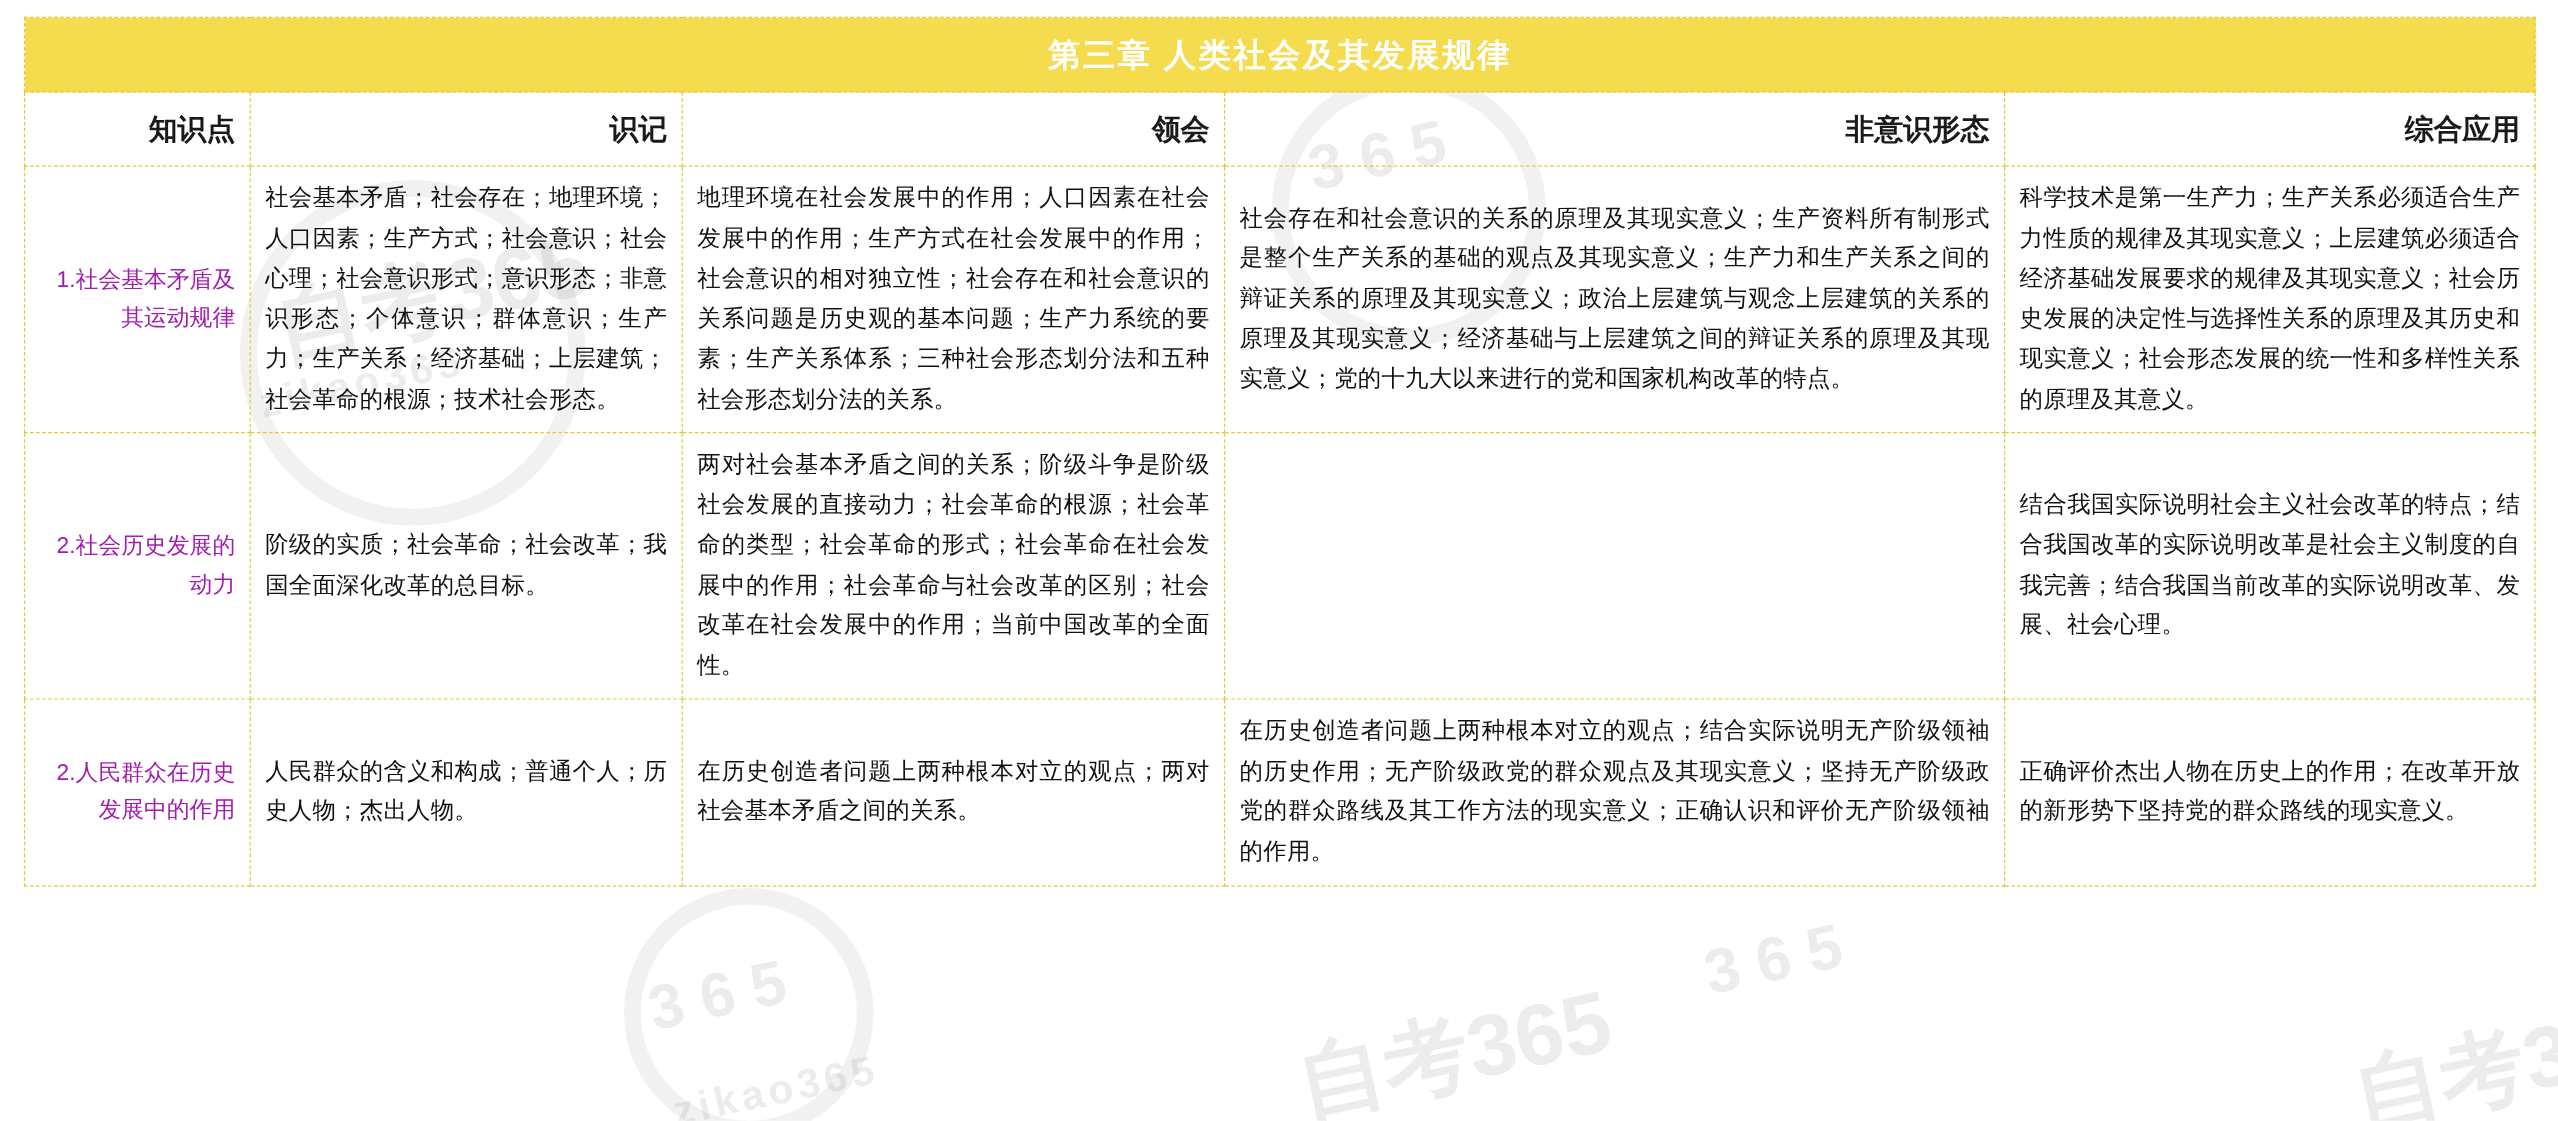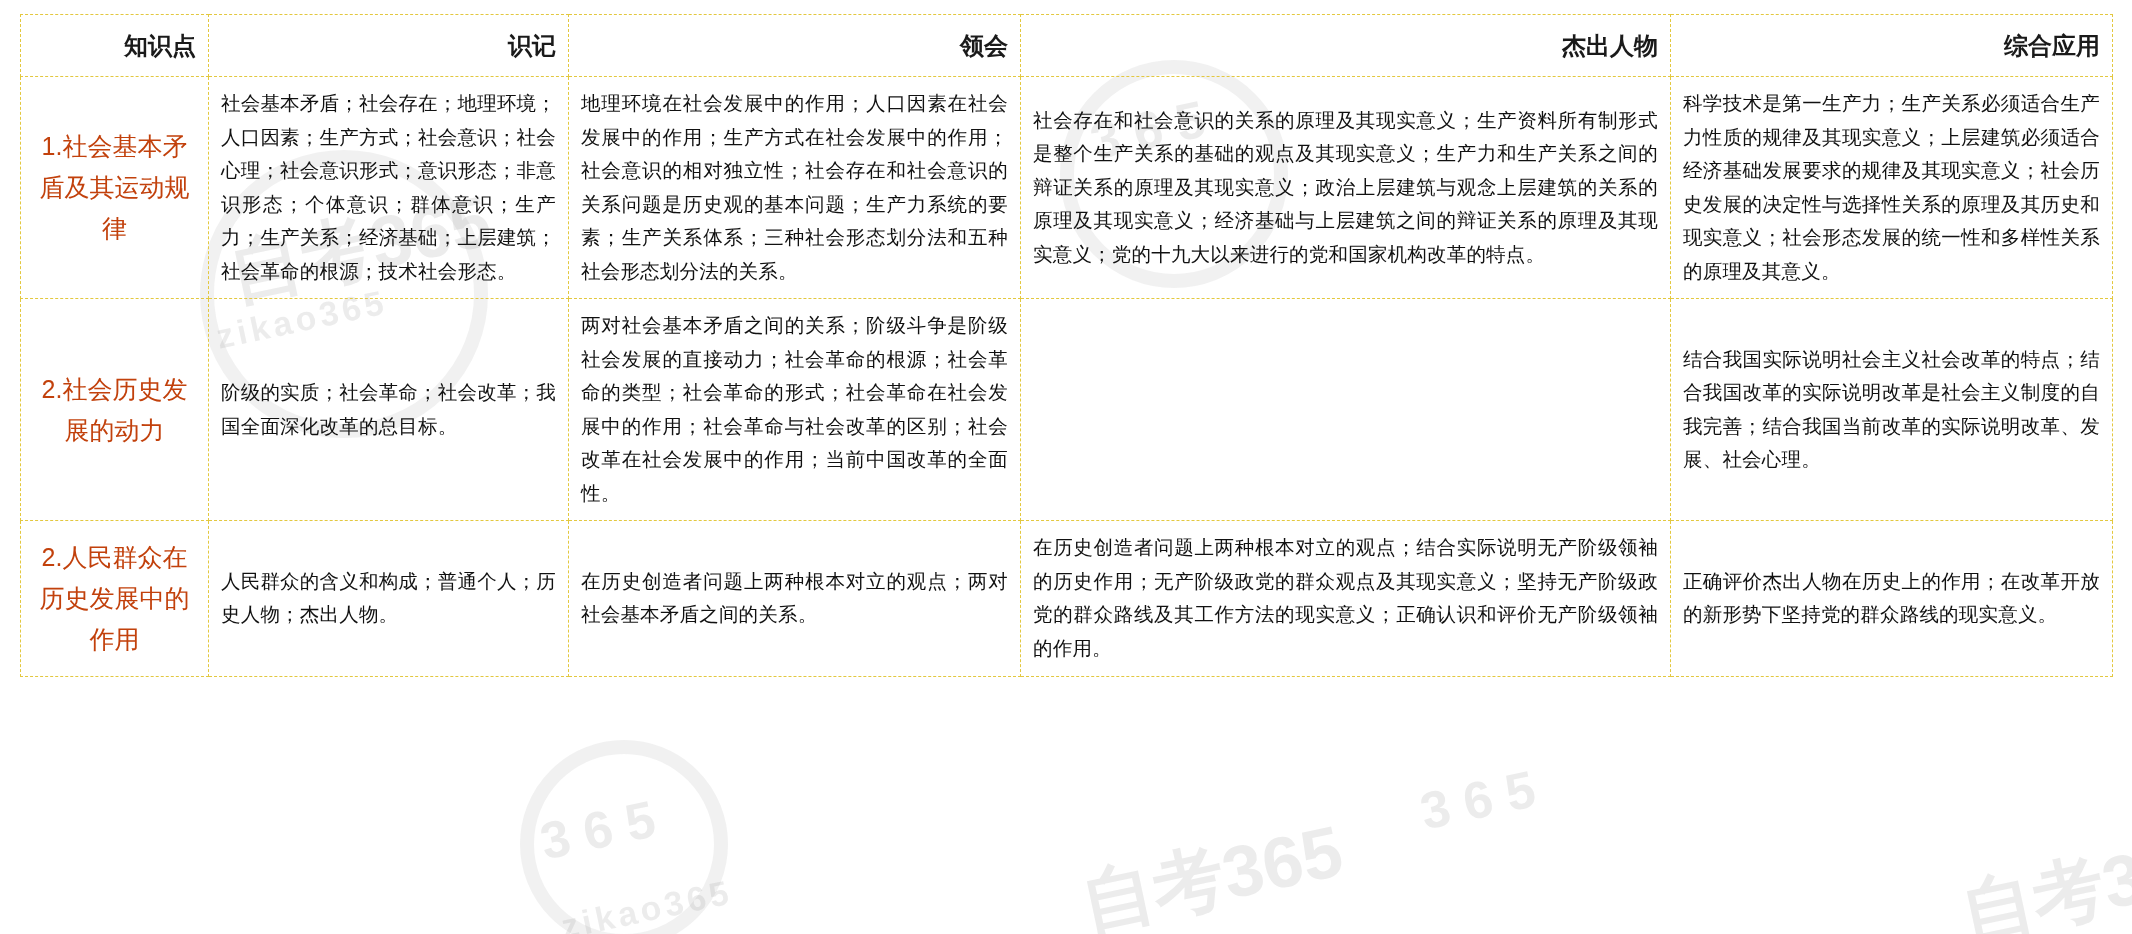--- a/index.html
+++ b/index.html
@@ -79,24 +79,24 @@
     font-weight: bold;
     color: #1a1a1a;
     height: 62px;
     background: transparent;
     border-top: 1px solid #f5dc4e;
     border-bottom: 1px dashed #e3c83f;
     border-left: 1px dashed #e3c83f;
     border-right: 1px dashed #e3c83f;
   }
   td.kp {
-    font-size: 25px;
+    font-size: 19px;
     line-height: 1.65;
-    color: #c2410c;
-    text-align: center;
+    color: #a21caf;
+    text-align: right;
     padding-left: 10px;
     padding-right: 8px;
   }
   td.cell {
     font-size: 19.5px;
     line-height: 1.72;
     color: #111;
     text-align: justify;
     vertical-align: middle;
     letter-spacing: 0.2px;
@@ -128,25 +128,28 @@
 
   <table class="sheet">
     <colgroup>
       <col class="c-kp">
         <col class="c-sj">
         <col class="c-lh">
         <col class="c-jd">
         <col class="c-zh">
     </colgroup>
     <tbody>
+      <tr class="title-row">
+        <td colspan="5">第三章 人类社会及其发展规律</td>
+      </tr>
       <tr class="head-row">
         <th>知识点</th>
         <th>识记</th>
         <th>领会</th>
-        <th>杰出人物</th>
+        <th>非意识形态</th>
         <th>综合应用</th>
       </tr>
 
       <tr>
         <td class="kp">1.社会基本矛盾及其运动规律</td>
         <td class="cell">社会基本矛盾；社会存在；地理环境；人口因素；生产方式；社会意识；社会心理；社会意识形式；意识形态；非意识形态；个体意识；群体意识；生产力；生产关系；经济基础；上层建筑；社会革命的根源；技术社会形态。</td>
         <td class="cell">地理环境在社会发展中的作用；人口因素在社会发展中的作用；生产方式在社会发展中的作用；社会意识的相对独立性；社会存在和社会意识的关系问题是历史观的基本问题；生产力系统的要素；生产关系体系；三种社会形态划分法和五种社会形态划分法的关系。</td>
         <td class="cell">社会存在和社会意识的关系的原理及其现实意义；生产资料所有制形式是整个生产关系的基础的观点及其现实意义；生产力和生产关系之间的辩证关系的原理及其现实意义；政治上层建筑与观念上层建筑的关系的原理及其现实意义；经济基础与上层建筑之间的辩证关系的原理及其现实意义；党的十九大以来进行的党和国家机构改革的特点。</td>
         <td class="cell">科学技术是第一生产力；生产关系必须适合生产力性质的规律及其现实意义；上层建筑必须适合经济基础发展要求的规律及其现实意义；社会历史发展的决定性与选择性关系的原理及其历史和现实意义；社会形态发展的统一性和多样性关系的原理及其意义。</td>
       </tr>

